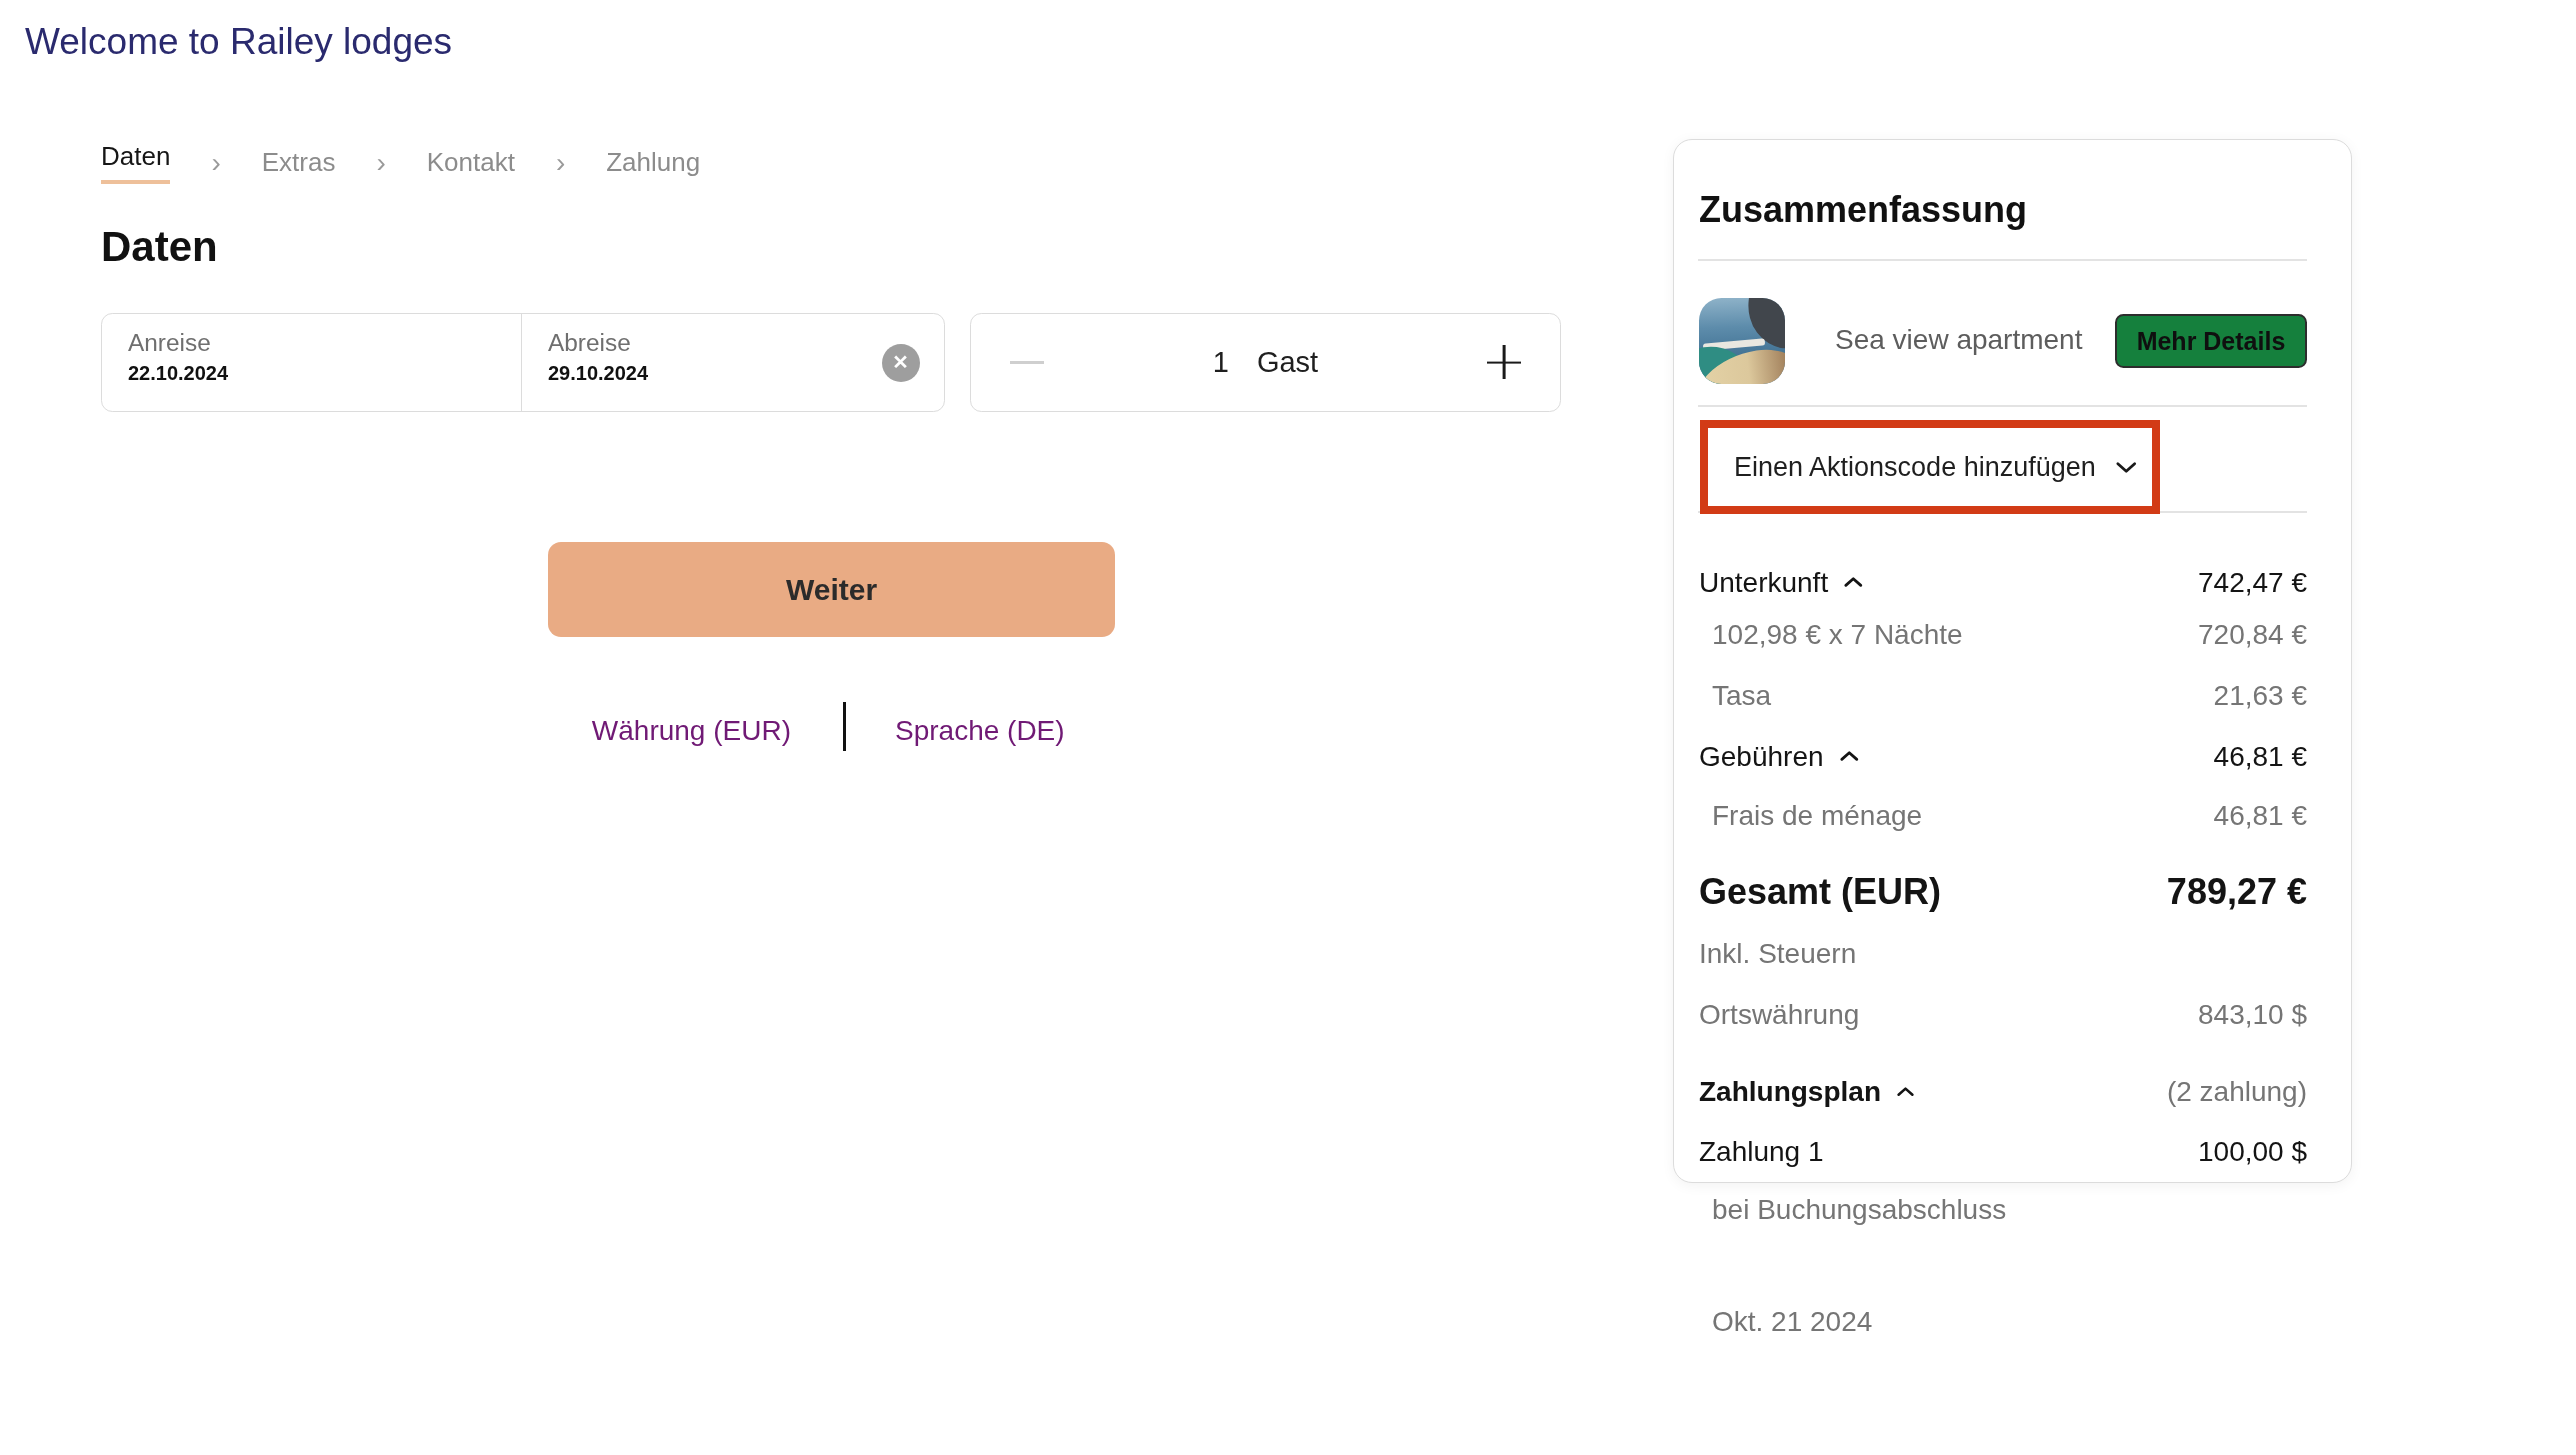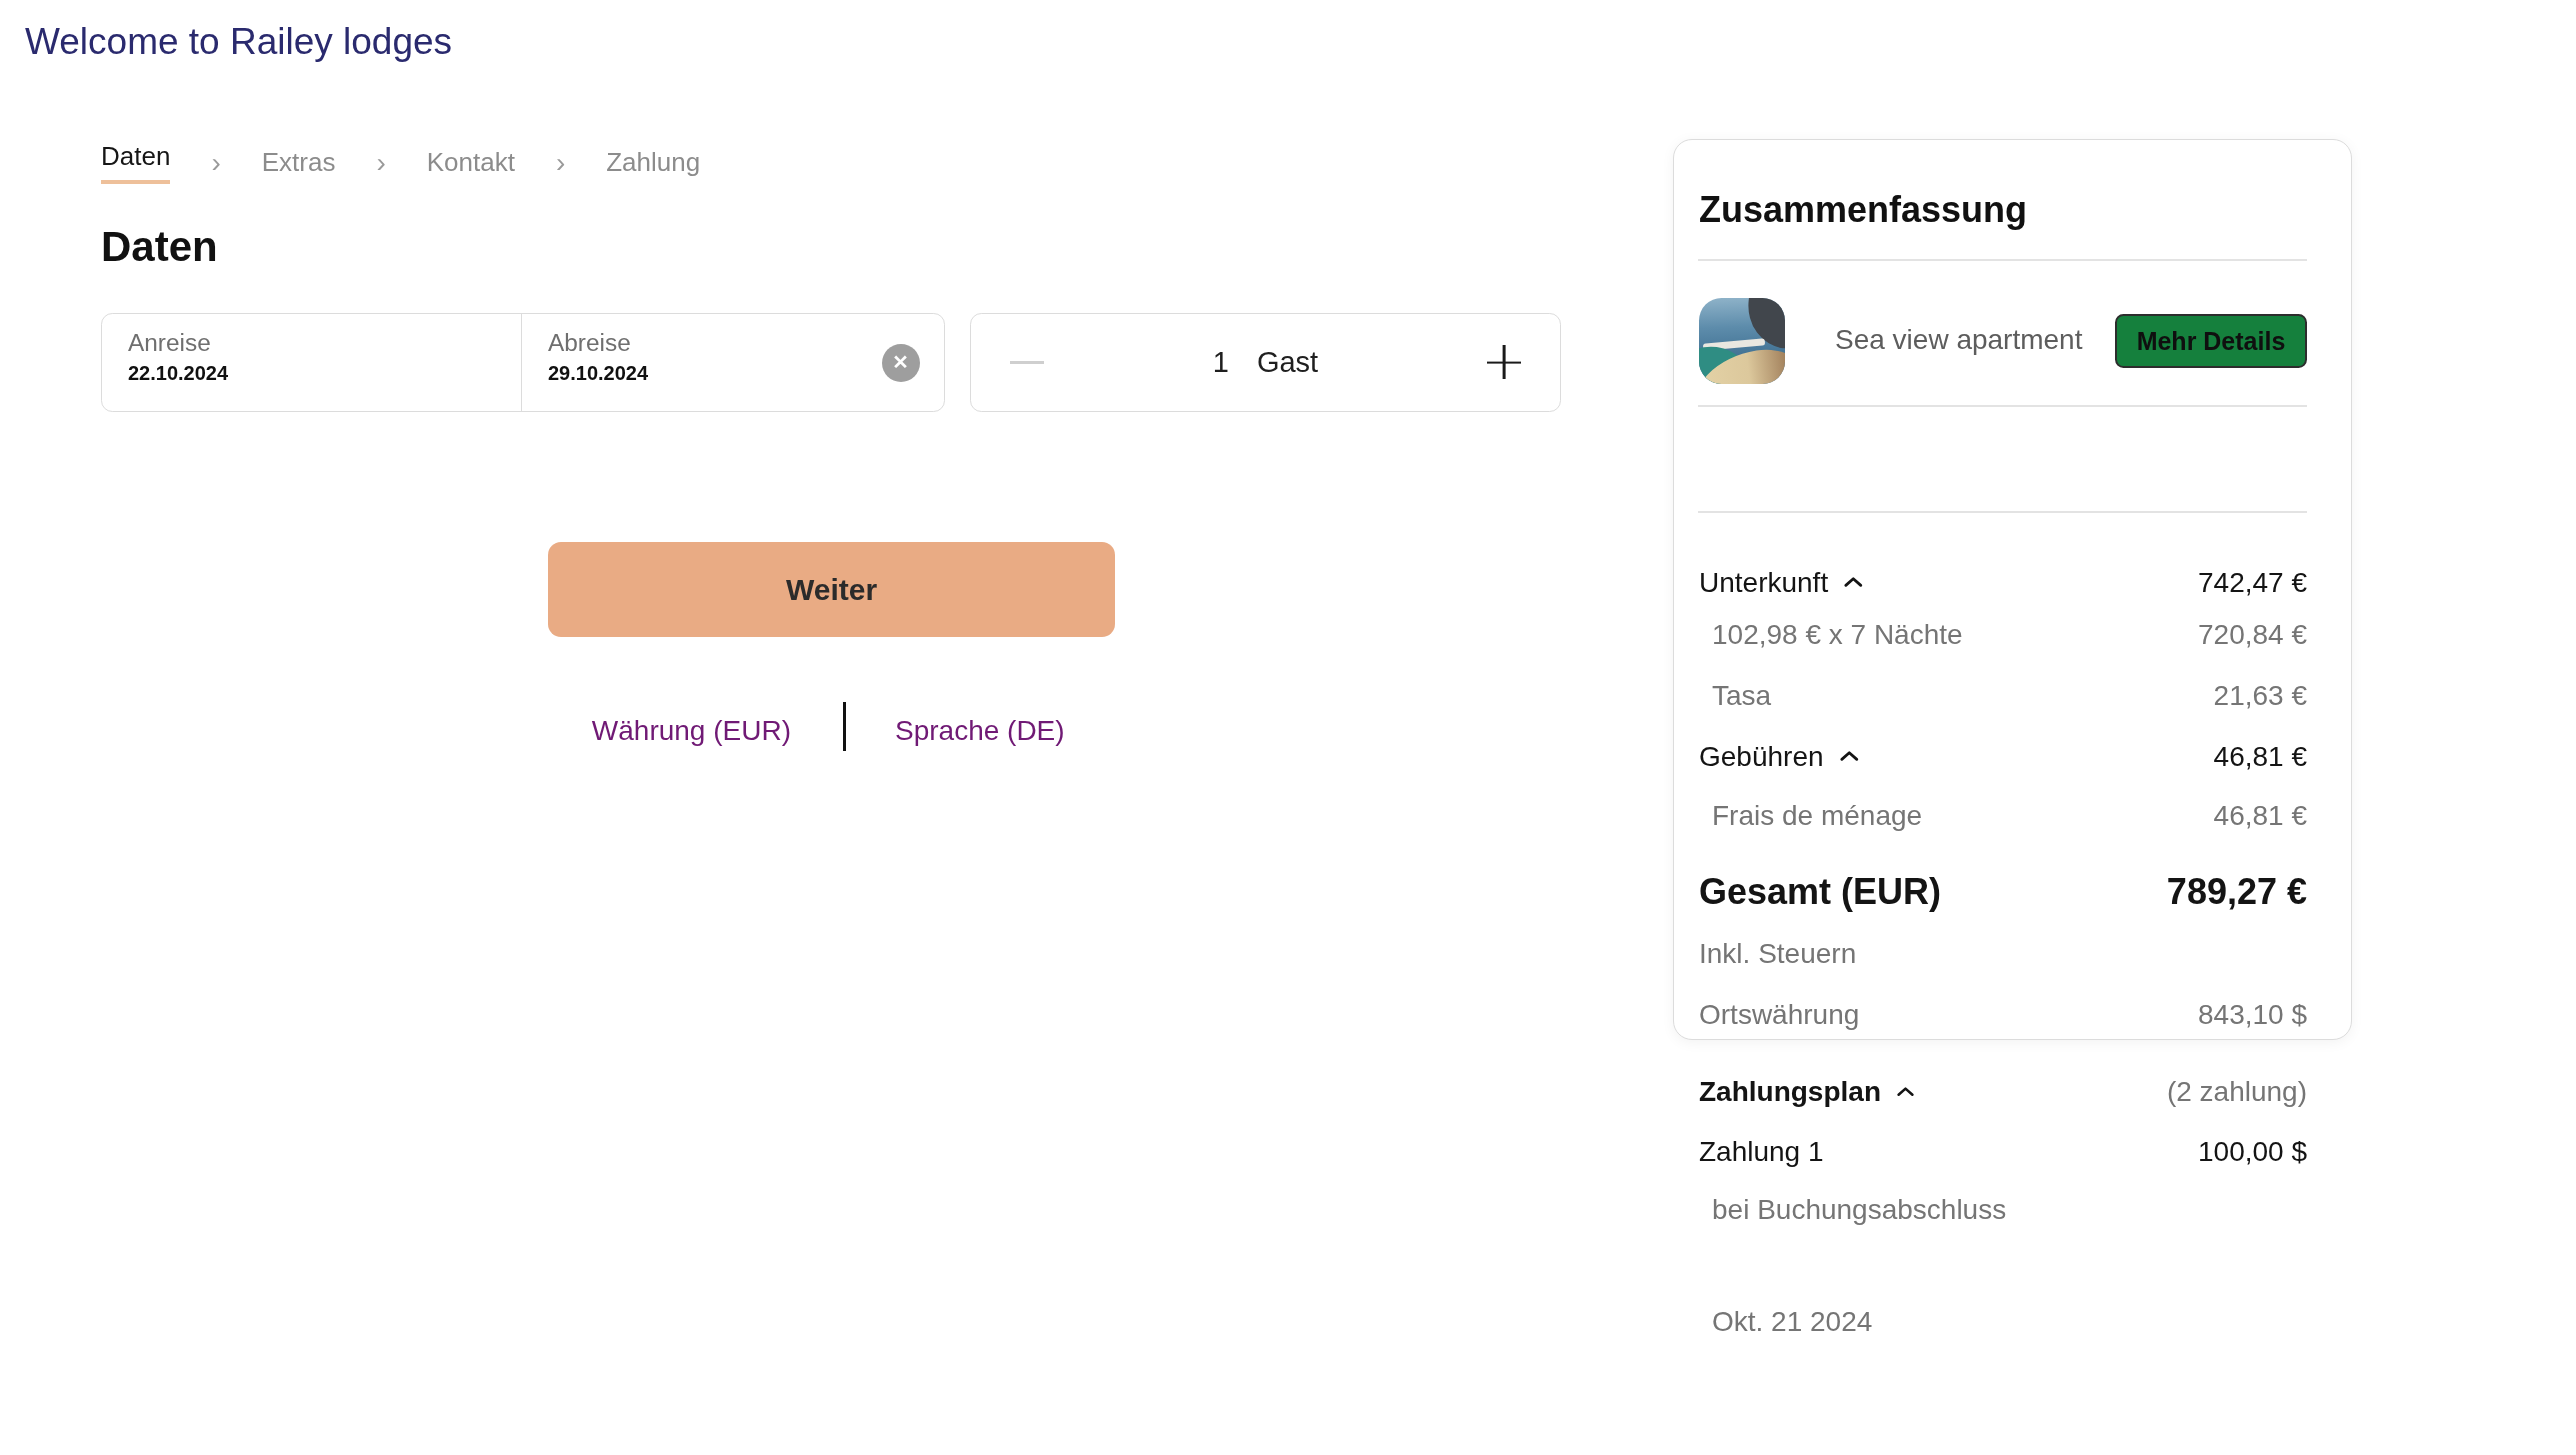--- a/index.html
+++ b/index.html
@@ -43,21 +43,21 @@
   .continue-btn { position:absolute; left:548px; top:542px; width:567px; height:95px; background:#e9ab84; border:none; border-radius:13px; font-family:inherit; font-size:30px; font-weight:700; color:#2b2b2b; cursor:pointer; }
 
   
   .footer-links { position:absolute; left:548px; top:702px; width:567px; height:56px; }
   .footer-link { position:absolute; top:13px; font-size:28px; color:#701a75; cursor:pointer; }
   .footer-link.currency { right:324px; }
   .footer-link.language { left:347px; }
   .footer-divider { position:absolute; left:295px; top:0; width:2.8px; height:49px; background:#111; }
 
   
-  .summary-card { position:absolute; left:1673px; top:139px; width:679px; height:901px; background:#fff; border:1.9px solid #dcdcdc; border-radius:19px; box-shadow:0 2.8px 13px rgba(0,0,0,0.05); }
+  .summary-card { position:absolute; left:1673px; top:139px; width:679px; height:1044px; background:#fff; border:1.9px solid #dcdcdc; border-radius:19px; box-shadow:0 2.8px 13px rgba(0,0,0,0.05); }
   .s-heading { position:absolute; left:25px; top:49px; font-size:36px; font-weight:700; color:#111; }
   .s-divider { position:absolute; left:23.5px; right:44px; height:1.9px; background:#e3e3e3; }
   .d1 { top:119px; } .d2 { top:265px; } .d3 { top:371px; }
 
   
   .thumb { position:absolute; left:25px; top:158px; width:86px; height:86px; border-radius:22.5px; overflow:hidden; background:linear-gradient(178deg,#8fb3c9 0%,#5d8cab 34%,#49799a 58%,#3f7090 72%); }
   .thumb .rock { position:absolute; top:-9.4px; right:-15px; width:53px; height:58px; background:#41464c; border-radius:0 0 0 75%; transform:rotate(6deg); }
   .thumb .pier { position:absolute; top:43px; left:3.8px; width:62px; height:6.6px; background:#e9e7e0; border-radius:2.8px; transform:rotate(-5deg); }
   .thumb .lagoon { position:absolute; left:-19px; bottom:-17px; width:69px; height:54px; background:#2f8d83; border-radius:55% 60% 0 0; transform:rotate(8deg); }
   .thumb .sand { position:absolute; left:-11.3px; bottom:-28px; width:124px; height:60px; background:linear-gradient(92deg,#e6d5a9 0%,#dcc89c 50%,#a07e5a 82%,#6f4f38 100%); border-radius:65% 45% 0 0 / 100% 75% 0 0; transform:rotate(-9deg); }
@@ -147,20 +147,26 @@
       <div class="pier"></div>
       <div class="lagoon"></div>
       <div class="sand"></div>
     </div>
     <div class="property-name">Sea view apartment</div>
     <button class="details-btn">Mehr Details</button>
 
     <div class="s-divider d2"></div>
     <div class="s-divider d3"></div>
 
+    <div class="promo-highlight">
+      <span class="promo-label toggle-lbl">Einen Aktionscode hinzufügen</span>
+      <svg class="chev" width="22.5" height="14" viewBox="0 0 24 15">
+          <path d="M3 4 L12 12 L21 4" stroke="#1a1a1a" stroke-width="3" fill="none" stroke-linecap="round" stroke-linejoin="round"></path>
+        </svg>
+    </div>
 
     <div class="s-row r-acc">
       <span class="lbl dark toggle-lbl">
         <span>Unterkunft</span>
         <svg width="20.6" height="12.2" viewBox="0 0 22 13">
             <path d="M3 10 L11 3 L19 10" stroke="#141414" stroke-width="3" fill="none" stroke-linecap="round" stroke-linejoin="round"></path>
           </svg>
       </span>
       <span class="dark">742,47 €</span>
     </div>

